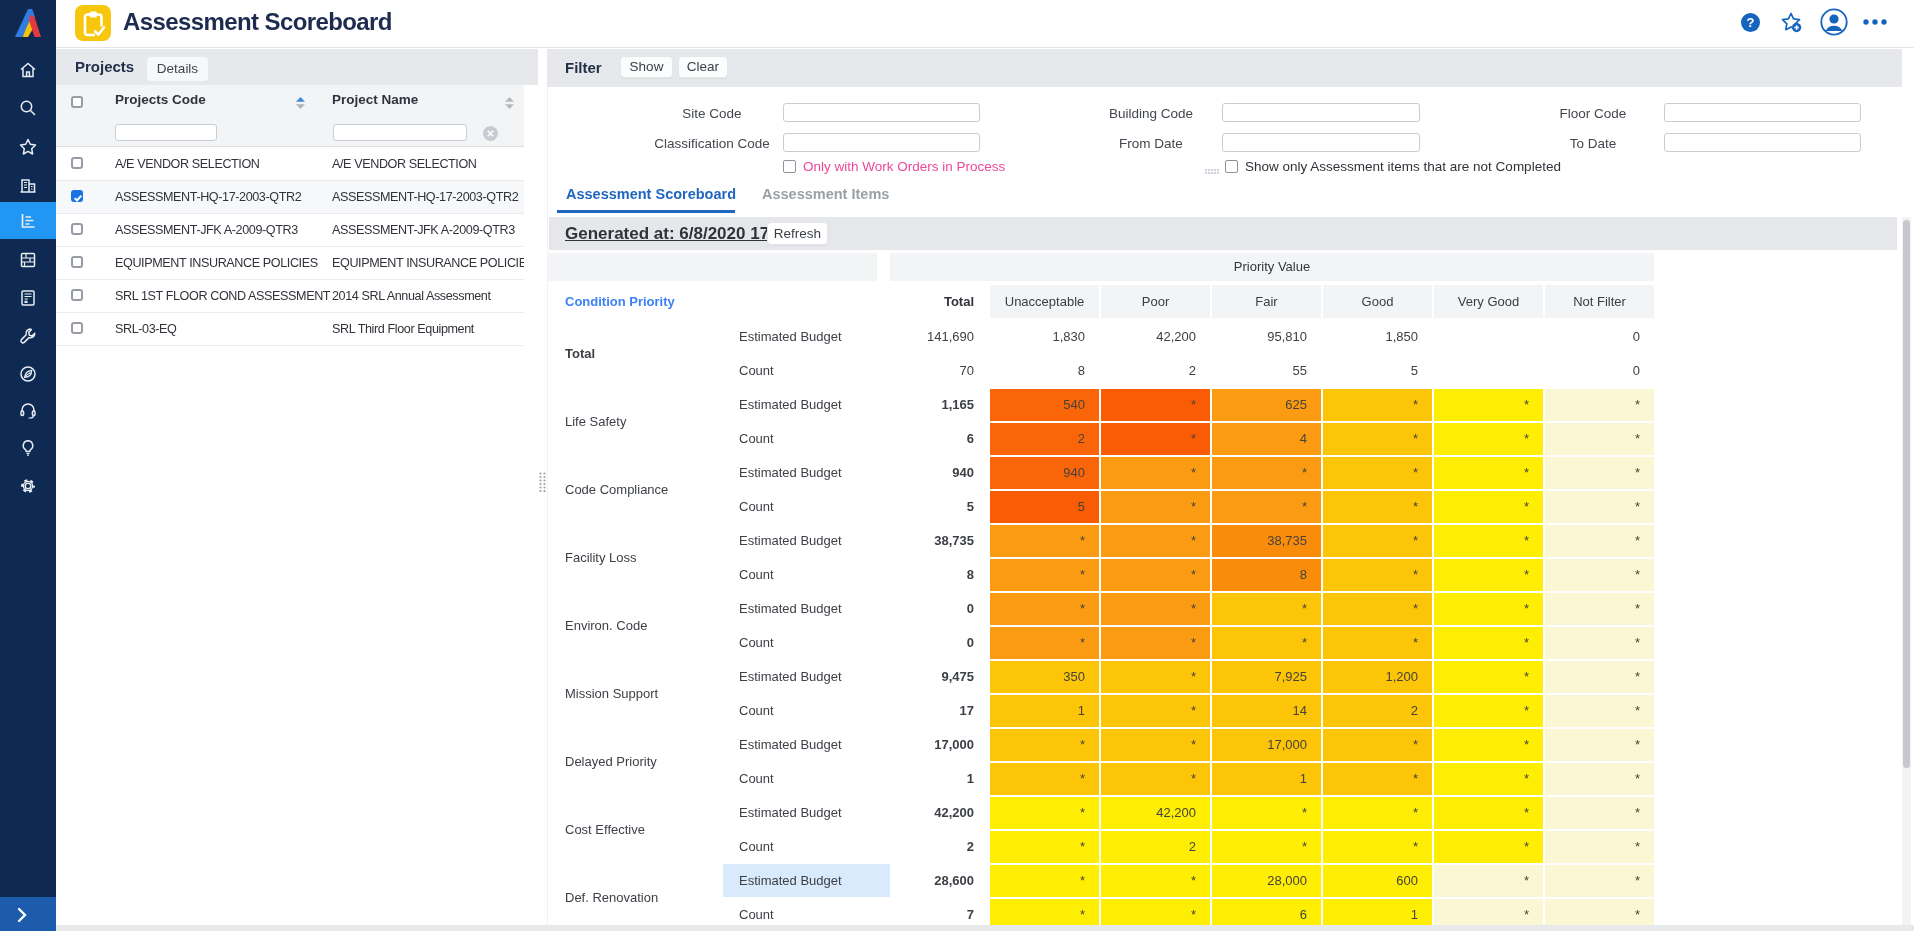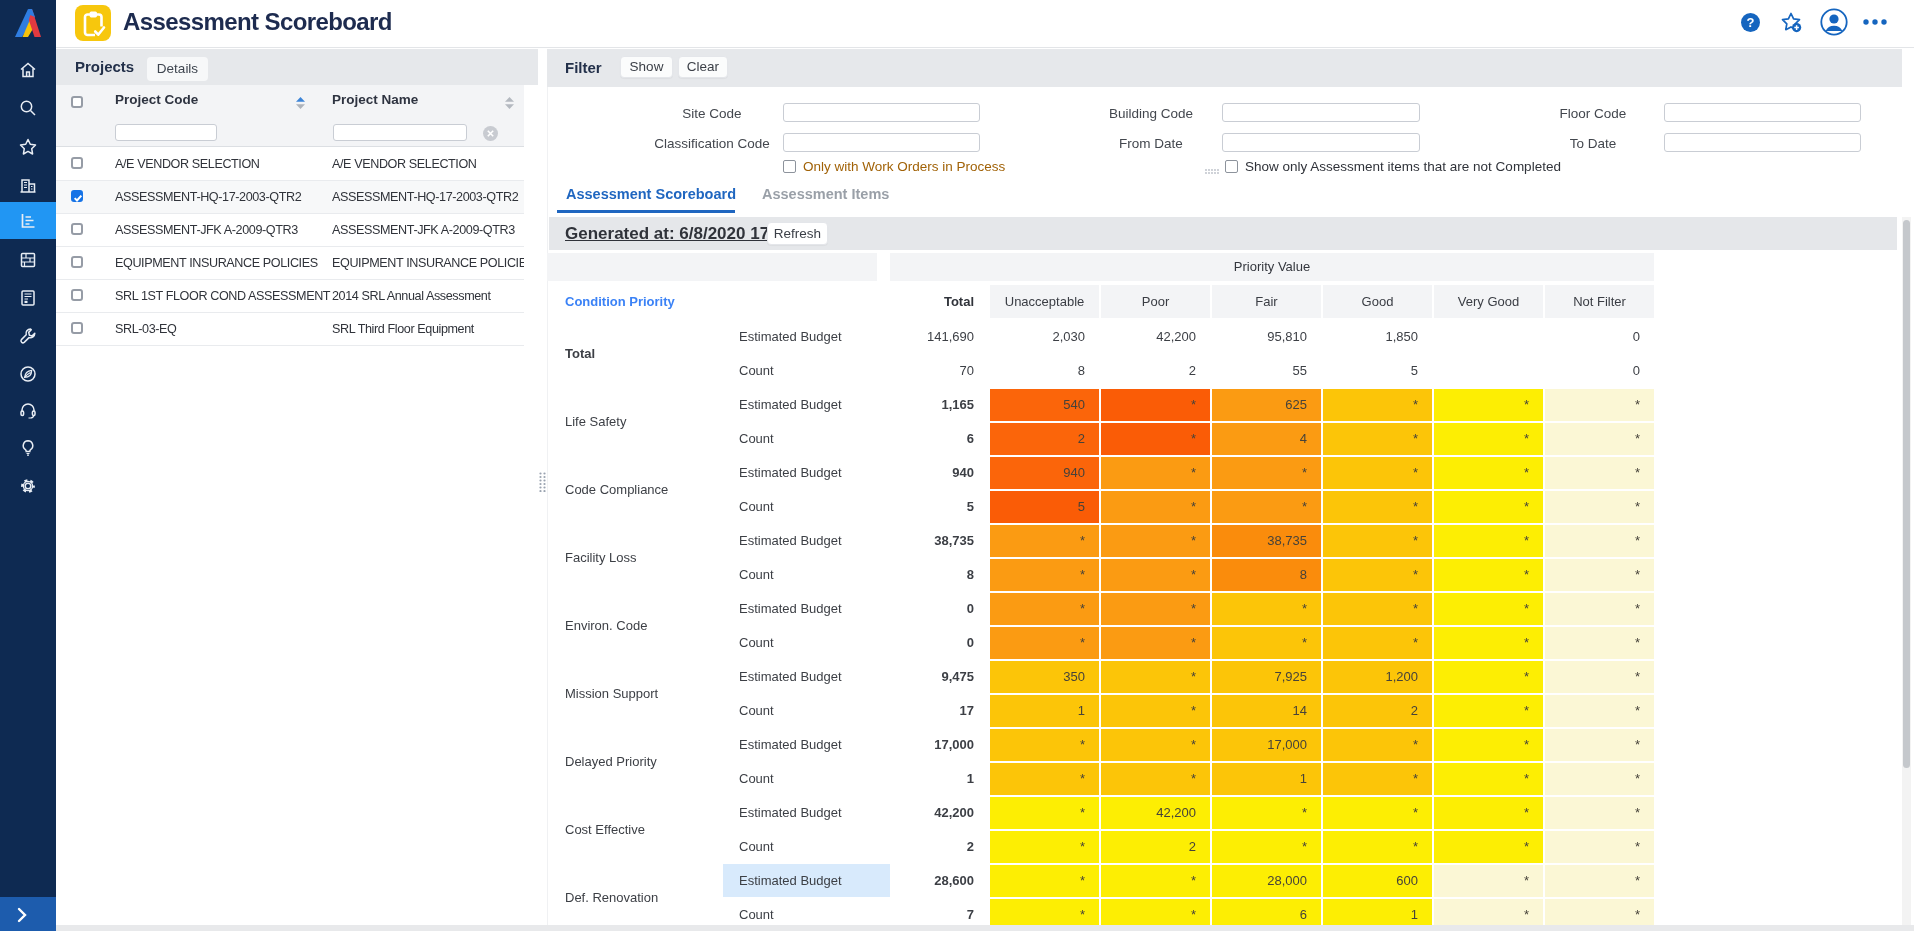--- a/index.html
+++ b/index.html
@@ -113,21 +113,21 @@
 <svg class="abs" style="left:16px;top:906px" width="12" height="18" viewBox="0 0 12 18" fill="none" stroke="#fff" stroke-width="2.4" stroke-linecap="round">
   <path d="M3 3 L9 9 L3 15"></path>
 </svg>
 
 <div class="abs" style="left:56px;top:49px;width:482px;height:36px;background:#e6e8eb;"></div>
 <div class="abs" style="left:75px;top:49px;height:36px;line-height:36px;font-size:15px;font-weight:700;color:#23304a;">Projects</div>
 <div class="abs" style="left:147px;top:57px;width:61px;height:24px;line-height:24px;background:#f7f8f9;border-radius:4px;text-align:center;color:#3f4650;font-size:13.5px;">Details</div>
 
 <div class="abs" style="left:56px;top:85px;width:468px;height:62px;background:#f3f4f6;border-bottom:1px solid #dcdfe3;"></div>
 <span class="cbx abs" style="left:71px;top:96px;"></span>
-<div class="abs" style="left:115px;top:92px;font-weight:700;color:#2e3340;font-size:13.5px;">Project Code</div>
+<div class="abs" style="left:115px;top:92px;font-weight:700;color:#2e3340;font-size:13.5px;">Projects Code</div>
 <div class="abs" style="left:332px;top:92px;font-weight:700;color:#2e3340;font-size:13.5px;">Project Name</div>
 <svg class="abs" style="left:296px;top:97px" width="9" height="12" viewBox="0 0 9 12">
   <path d="M4.5 0 L9 4.7 H0 Z" fill="#3d85d8"></path>
     <path d="M4.5 12 L9 7.3 H0 Z" fill="#aeb3bb"></path>
 </svg>
 <svg class="abs" style="left:505px;top:97px" width="9" height="12" viewBox="0 0 9 12">
   <path d="M4.5 0 L9 4.7 H0 Z" fill="#b4b9c0"></path>
     <path d="M4.5 12 L9 7.3 H0 Z" fill="#b4b9c0"></path>
 </svg>
 <div class="inp" style="left:115px;top:124px;width:102px;height:17px;"></div>
@@ -200,21 +200,21 @@
 <div class="inp" style="left:1222px;top:103px;width:198px;"></div>
 <div class="flabel" style="left:1528px;top:103px;width:130px;font-size:13.5px;">Floor Code</div>
 <div class="inp" style="left:1664px;top:103px;width:197px;"></div>
 <div class="flabel" style="left:647px;top:133px;width:130px;font-size:13.5px;">Classification Code</div>
 <div class="inp" style="left:783px;top:133px;width:197px;"></div>
 <div class="flabel" style="left:1086px;top:133px;width:130px;font-size:13.5px;">From Date</div>
 <div class="inp" style="left:1222px;top:133px;width:198px;"></div>
 <div class="flabel" style="left:1528px;top:133px;width:130px;font-size:13.5px;">To Date</div>
 <div class="inp" style="left:1664px;top:133px;width:197px;"></div>
 <span class="fcb" style="left:783px;top:160px;"></span>
-<div class="abs" style="left:803px;top:159px;font-size:13.5px;color:#a16207;">Only with Work Orders in Process</div>
+<div class="abs" style="left:803px;top:159px;font-size:13.5px;color:#ec4899;">Only with Work Orders in Process</div>
 <span class="fcb" style="left:1225px;top:160px;"></span>
 <div class="abs" style="left:1245px;top:159px;font-size:13.5px;color:#30333a;">Show only Assessment items that are not Completed</div>
 <svg class="abs" style="left:1205px;top:169px" width="16" height="6" viewBox="0 0 16 6">
   <g fill="#b9bec6">
       <circle cx="1" cy="1" r="0.9"></circle>
       <circle cx="4" cy="1" r="0.9"></circle>
       <circle cx="7" cy="1" r="0.9"></circle>
       <circle cx="10" cy="1" r="0.9"></circle>
       <circle cx="13" cy="1" r="0.9"></circle>
   <circle cx="1" cy="4" r="0.9"></circle>
@@ -240,21 +240,21 @@
 <div class="hdrcell" style="left:990px;width:109px;">Unacceptable</div>
 <div class="hdrcell" style="left:1101px;width:109px;">Poor</div>
 <div class="hdrcell" style="left:1212px;width:109px;">Fair</div>
 <div class="hdrcell" style="left:1323px;width:109px;">Good</div>
 <div class="hdrcell" style="left:1434px;width:109px;">Very Good</div>
 <div class="hdrcell" style="left:1545px;width:109px;">Not Filter</div>
 
 <div style="position:absolute;left:565px;top:337px;height:34px;line-height:34px;font-weight:700;">Total</div>
 <div style="position:absolute;left:739px;top:320px;height:34px;line-height:34px;">Estimated Budget</div>
 <div style="position:absolute;left:891px;top:320px;width:83px;height:34px;line-height:34px;text-align:right;">141,690</div>
-<div style="position:absolute;left:990px;top:320px;width:95px;height:34px;line-height:34px;text-align:right;">2,030</div>
+<div style="position:absolute;left:990px;top:320px;width:95px;height:34px;line-height:34px;text-align:right;">1,830</div>
 <div style="position:absolute;left:1101px;top:320px;width:95px;height:34px;line-height:34px;text-align:right;">42,200</div>
 <div style="position:absolute;left:1212px;top:320px;width:95px;height:34px;line-height:34px;text-align:right;">95,810</div>
 <div style="position:absolute;left:1323px;top:320px;width:95px;height:34px;line-height:34px;text-align:right;">1,850</div>
 <div style="position:absolute;left:1545px;top:320px;width:95px;height:34px;line-height:34px;text-align:right;">0</div>
 <div style="position:absolute;left:739px;top:354px;height:34px;line-height:34px;">Count</div>
 <div style="position:absolute;left:891px;top:354px;width:83px;height:34px;line-height:34px;text-align:right;">70</div>
 <div style="position:absolute;left:990px;top:354px;width:95px;height:34px;line-height:34px;text-align:right;">8</div>
 <div style="position:absolute;left:1101px;top:354px;width:95px;height:34px;line-height:34px;text-align:right;">2</div>
 <div style="position:absolute;left:1212px;top:354px;width:95px;height:34px;line-height:34px;text-align:right;">55</div>
 <div style="position:absolute;left:1323px;top:354px;width:95px;height:34px;line-height:34px;text-align:right;">5</div>

